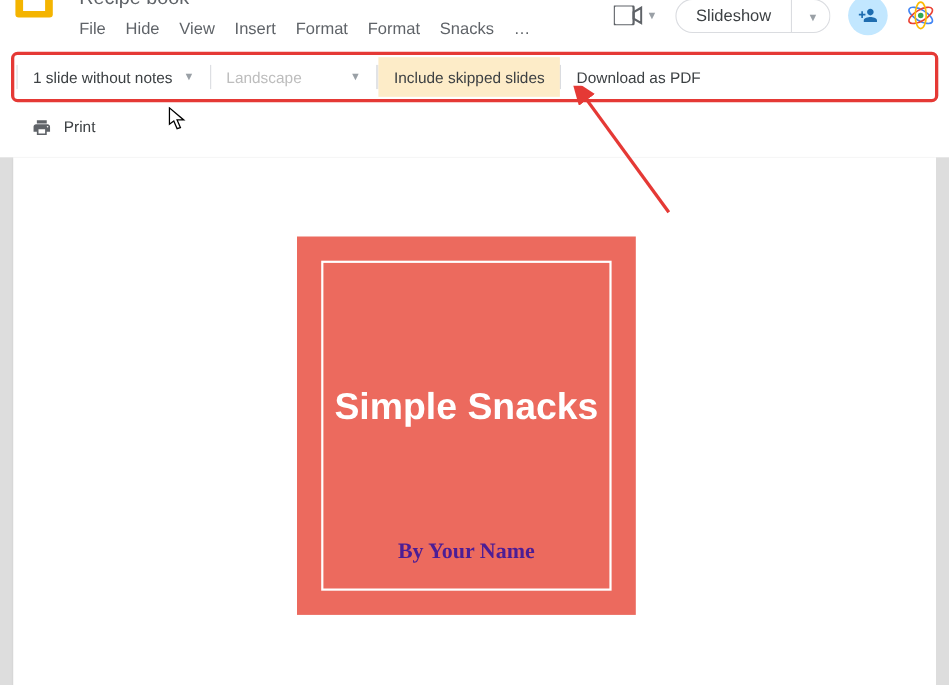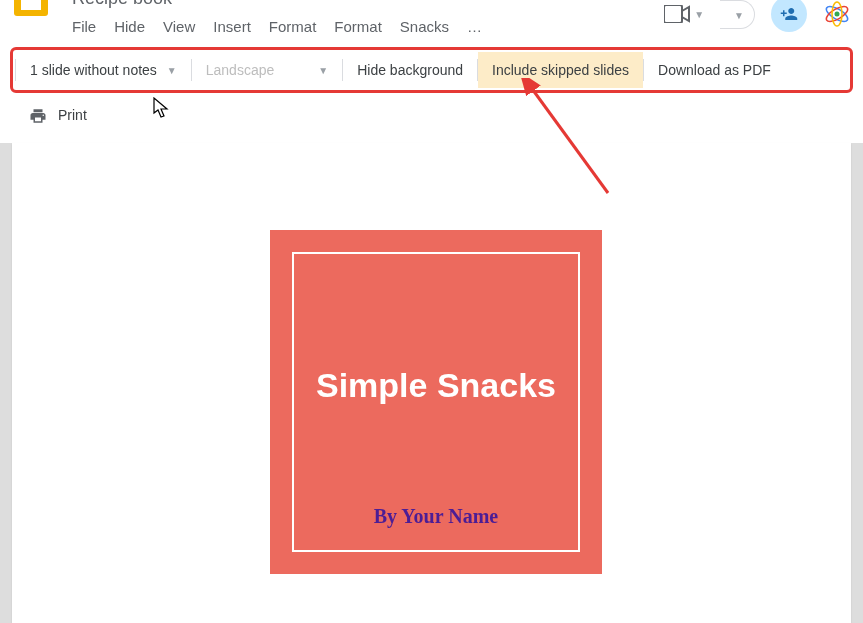--- a/index.html
+++ b/index.html
@@ -30,21 +30,21 @@
     .pt-muted { color: #bdbdbd; gap: 40px; }
     .pt-highlight { background: #fdecc8; }
     .chev { font-size: 10px; color: #9aa0a6; margin-left: 4px; }
 
     
     .print-row { display: flex; align-items: flex-start; gap: 10px; padding: 14px 0 10px 28px; font-size: 14px; color: #3c4043; }
 
     
     .canvas-area { background: #ddd; height: 500px; margin-top: 8px; padding-top: 0; position: relative;}
     .paper { background: #fff; margin: 0 12px; height: 500px; position: relative; box-shadow: 0 1px 2px rgba(0,0,0,0.1);}
-    .slide-card { position: absolute; left: 258px; top: 87px; width: 332px; height: 344px; background: #ec6a5e; }
+    .slide-card { position: absolute; left: 258px; top: 72px; width: 308px; height: 344px; background: #ec6a5e; }
     .slide-inner { position: absolute; inset: 22px; border: 2px solid #fff; display: flex; flex-direction: column; align-items: center; }
     .slide-title { color: #fff; font-size: 34px; font-weight: 700; margin-top: 112px; font-family: "Segoe UI", Arial, sans-serif;}
     .slide-sub { color: #4c1d95; font-size: 20px; font-weight: 700; margin-top: 100px; font-family: Georgia, "Times New Roman", serif; }
 
     
     .arrow-svg { position: absolute; left: 518px; top: 78px; pointer-events:none; }
 
     
     .cursor-svg { position: absolute; left: 153px; top: 97px; pointer-events:none; }
   </style>
@@ -59,20 +59,21 @@
 
   <div class="right-cluster">
     <div class="cam-icon">
       <svg width="26" height="18" viewBox="0 0 26 18">
           <rect x="0" y="0" width="18" height="18" rx="2" fill="none" stroke="#5f6368" stroke-width="2"></rect>
           <path d="M18 6 L25 2 L25 16 L18 12 Z" fill="none" stroke="#5f6368" stroke-width="2"></path>
         </svg>
       <span class="chev">▼</span>
     </div>
     <div class="slideshow-wrap">
+      <button class="slideshow-btn">Slideshow</button>
       <button class="slideshow-drop"><span class="chev">▼</span></button>
     </div>
     <div class="share-btn">
       <svg width="18" height="18" viewBox="0 0 24 24">
           <path fill="#1f6db0" d="M15 12c2.2 0 4-1.8 4-4s-1.8-4-4-4-4 1.8-4 4 1.8 4 4 4zm-9-2V7H4v3H1v2h3v3h2v-3h3v-2H6zm9 4c-2.7 0-8 1.3-8 4v2h16v-2c0-2.7-5.3-4-8-4z"></path>
         </svg>
     </div>
     <div class="ext-icon">
       <svg width="28" height="28" viewBox="0 0 28 28">
           <ellipse cx="14" cy="14" rx="12" ry="5" fill="none" stroke="#4285f4" stroke-width="1.5" transform="rotate(30 14 14)"></ellipse>
@@ -101,21 +102,20 @@
     <div class="pt-item">
       <span>1 slide without notes</span>
       <span class="chev">▼</span>
     </div>
     <div class="pt-sep"></div>
     <div class="pt-item pt-muted">
       <span>Landscape</span>
       <span class="chev">▼</span>
     </div>
     <div class="pt-sep"></div>
-    <div class="pt-item">Hide background</div>
     <div class="pt-sep"></div>
     <div class="pt-item pt-highlight">Include skipped slides</div>
     <div class="pt-sep"></div>
     <div class="pt-item">Download as PDF</div>
   </div>
 </div>
 
 <div class="print-row">
   <svg width="20" height="18" viewBox="0 0 24 24">
       <path fill="#5f6368" d="M19 8H5c-1.66 0-3 1.34-3 3v6h4v4h12v-4h4v-6c0-1.66-1.34-3-3-3zm-3 11H8v-5h8v5zm3-7c-.55 0-1-.45-1-1s.45-1 1-1 1 .45 1 1-.45 1-1 1zm-1-9H6v4h12V3z"></path>

